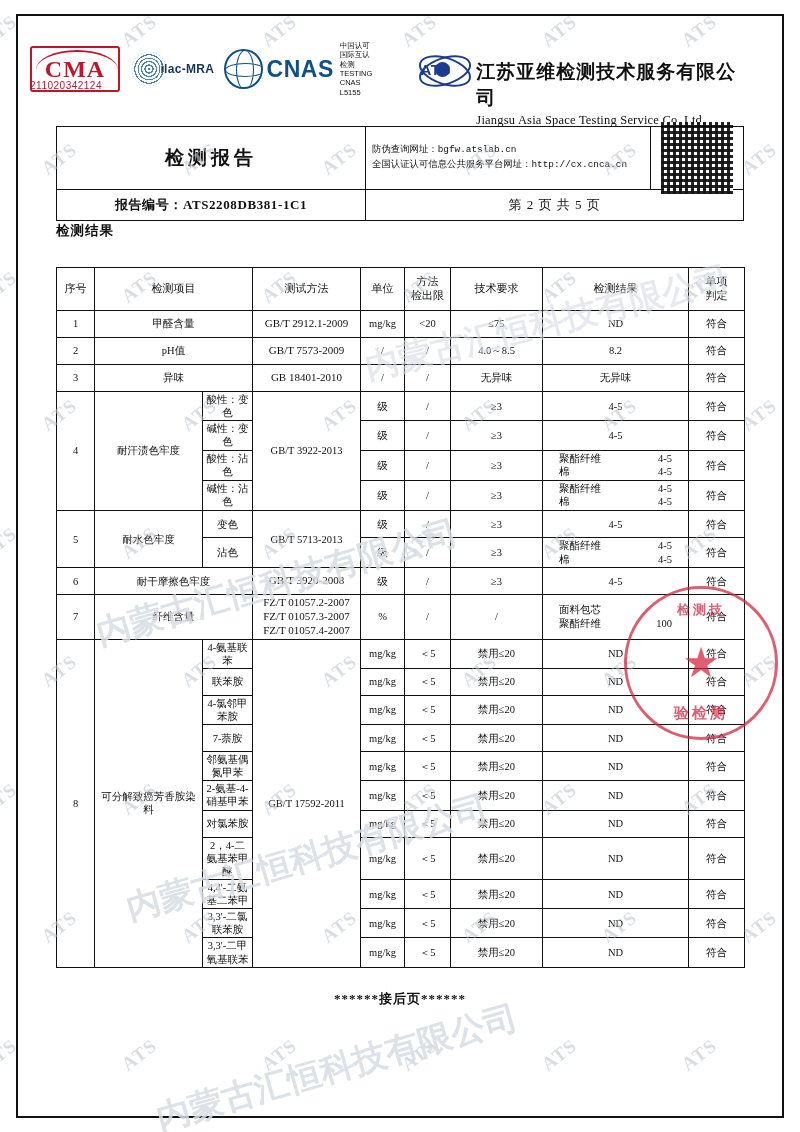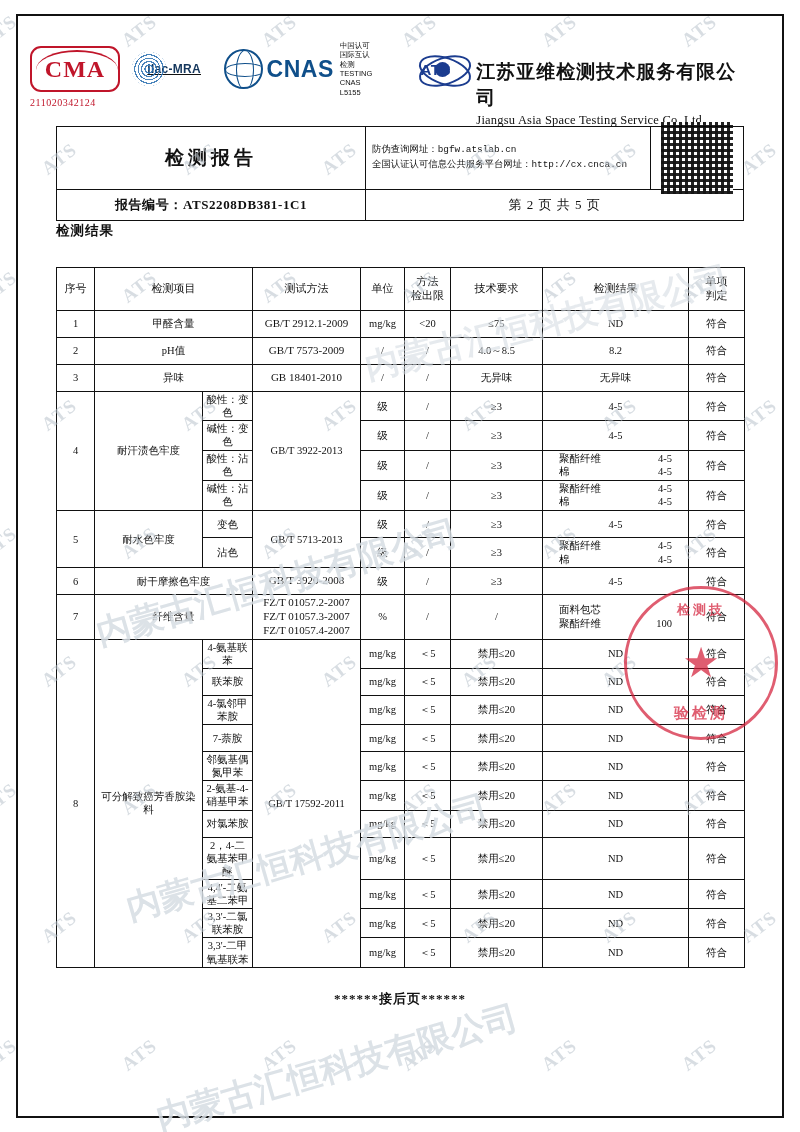--- a/index.html
+++ b/index.html
@@ -59,21 +59,21 @@
     position: absolute;
     left: 30px; top: 30px;
     width: 720px;
     height: 78px;
     display: flex;
     align-items: center;
   }
   .logo-cma {
     width: 92px; height: 46px;
     border: 2px solid #c0152a;
-    border-radius: 11px;
+    border-radius: 3px;
     position: relative;
     display: flex; align-items: center; justify-content: center;
     box-sizing: border-box;
   }
   .logo-cma .cma-text {
     font-family: "Liberation Serif", serif;
     font-weight: bold;
     font-size: 24px;
     color: #c0152a;
     letter-spacing: 1px;
@@ -83,30 +83,28 @@
     left: 4px; top: 2px;
     width: 82px; height: 22px;
     border-top: 2px solid #c0152a;
     border-radius: 60% 60% 0 0 / 100% 100% 0 0;
   }
   .cma-num {
     position: absolute;
     left: 30px; top: 80px;
     font-size: 10px;
     color: #c0152a;
-    font-family: Liberation Serif, serif;
+    font-family: Liberation Sans, sans-serif;
     letter-spacing: .5px;
-    margin-top: 17px;
   }
   .logo-ilac {
     margin-left: 14px;
     width: 82px; height: 46px;
-    display: flex; flex-direction: column; align-items: center; justify-content: center;
+    display: flex; flex-direction: column; align-items: flex-end; justify-content: center;
     position: relative;
-    text-decoration: underline;
   }
   .logo-ilac .ilac-main {
     font-family: "Liberation Sans", sans-serif;
     font-size: 12px;
     font-weight: bold;
     color: #14365c;
     letter-spacing: .3px;
   }
   .ilac-rings {
     position: absolute;

